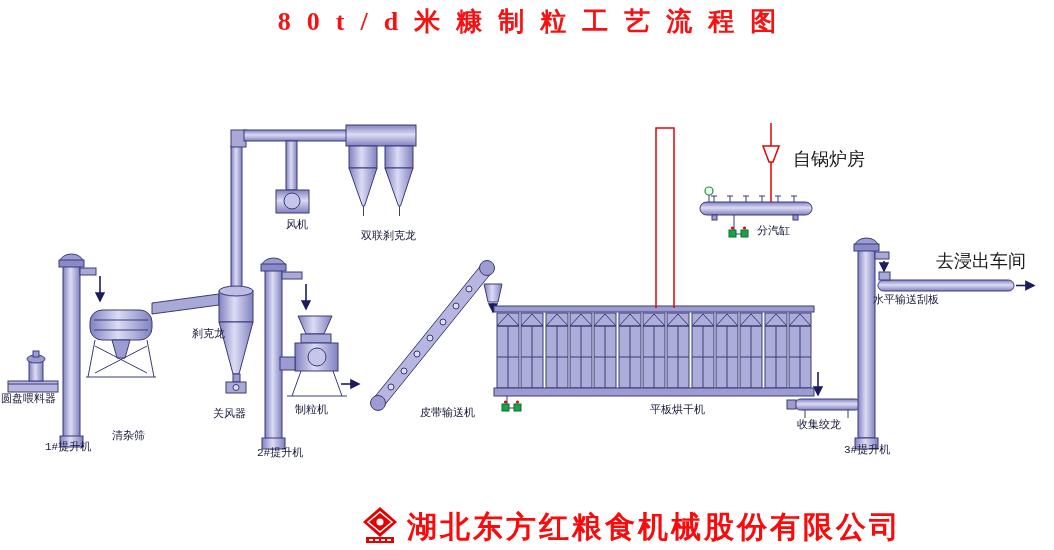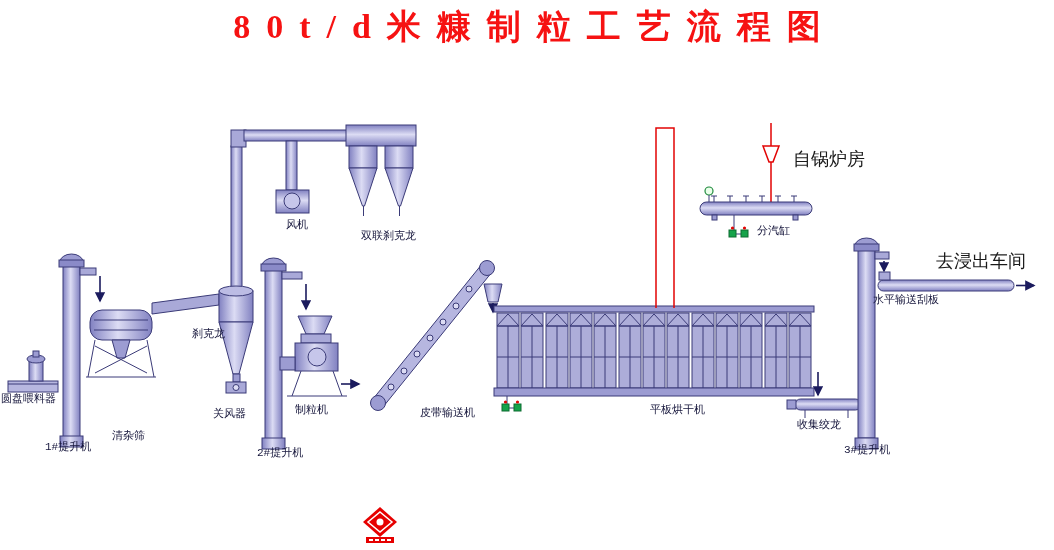--- a/index.html
+++ b/index.html
@@ -1,19 +1,19 @@
 <!DOCTYPE html>
 <html><head>
 <meta charset="utf-8">
 <style>
   html,body{margin:0;padding:0;background:#fff;}
   .stage{position:relative;width:1054px;height:550px;background:#ffffff;overflow:hidden;
          font-family:"Liberation Sans",sans-serif;}
   .title{position:absolute;left:0;right:0;top:4px;text-align:center;
-         font-family:"Liberation Serif",serif;font-weight:bold;font-size:34px;
+         font-family:"Liberation Serif",serif;font-weight:bold;font-size:26px;
          letter-spacing:16px;padding-left:16px;color:#f61212;white-space:nowrap;}
   svg.diagram{position:absolute;left:0;top:0;}
   .lbl{position:absolute;font-size:11px;color:#14143a;white-space:nowrap;
        font-family:Liberation Mono, monospace;}
   .lbl-lg{font-size:18px;color:#1a1a1a;font-family:"Liberation Serif",serif;}
   #lbl-disc-feeder{left:1px;top:391px;}
   #lbl-cleaning-sieve{left:112px;top:428px;}
   #lbl-elevator1{left:45px;top:439px;}
   #lbl-cyclone{left:192px;top:326px;}
   #lbl-fan{left:286px;top:217px;}
@@ -252,15 +252,16 @@
         <polygon points="20,1 37,16 20,31 3,16" fill="#e60000"></polygon>
         <polygon points="20,6 32,16 20,26 8,16" fill="none" stroke="#ffffff" stroke-width="1.5"></polygon>
         <circle cx="20" cy="16" r="3.5" fill="#ffffff"></circle>
         <rect x="6" y="31" width="28" height="6" fill="#e60000"></rect>
         <rect x="9" y="33" width="4" height="2" fill="#ffffff"></rect>
         <rect x="15" y="33" width="4" height="2" fill="#ffffff"></rect>
         <rect x="21" y="33" width="4" height="2" fill="#ffffff"></rect>
         <rect x="27" y="33" width="4" height="2" fill="#ffffff"></rect>
       </svg>
     </span>
+    <span class="company">湖北东方红粮食机械股份有限公司</span>
   </div>
 
 </div>
 
 </body></html>

